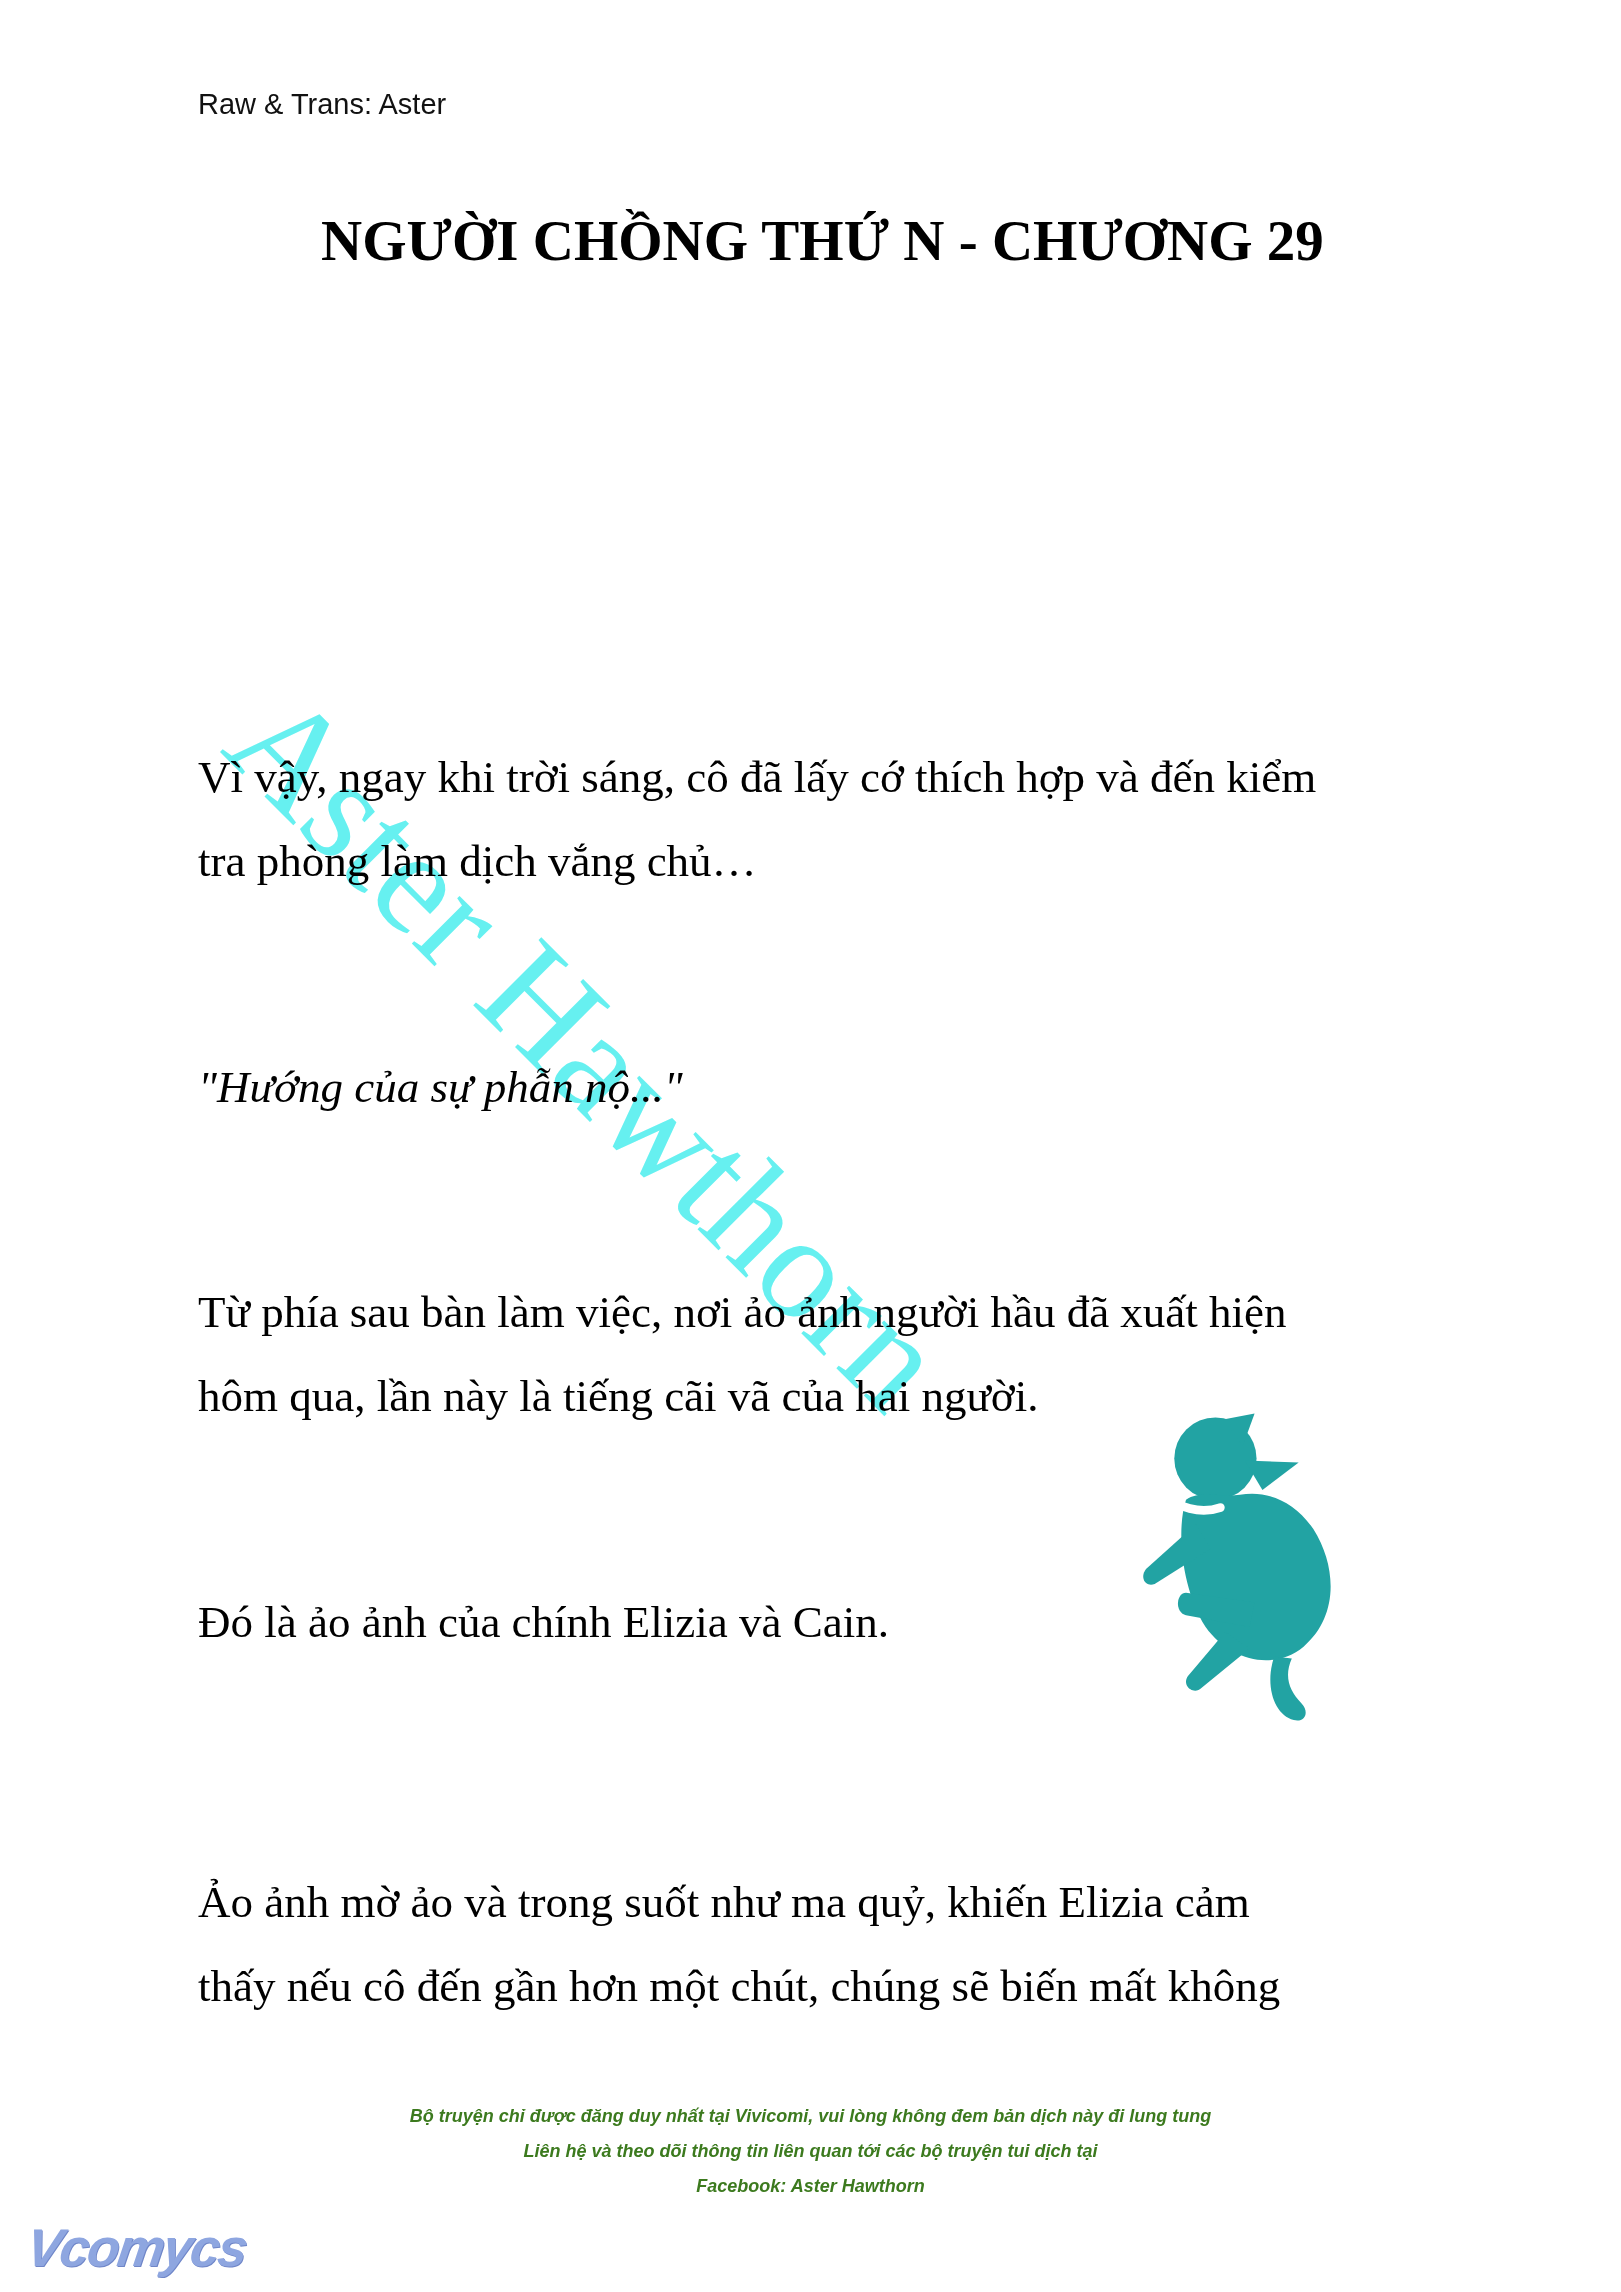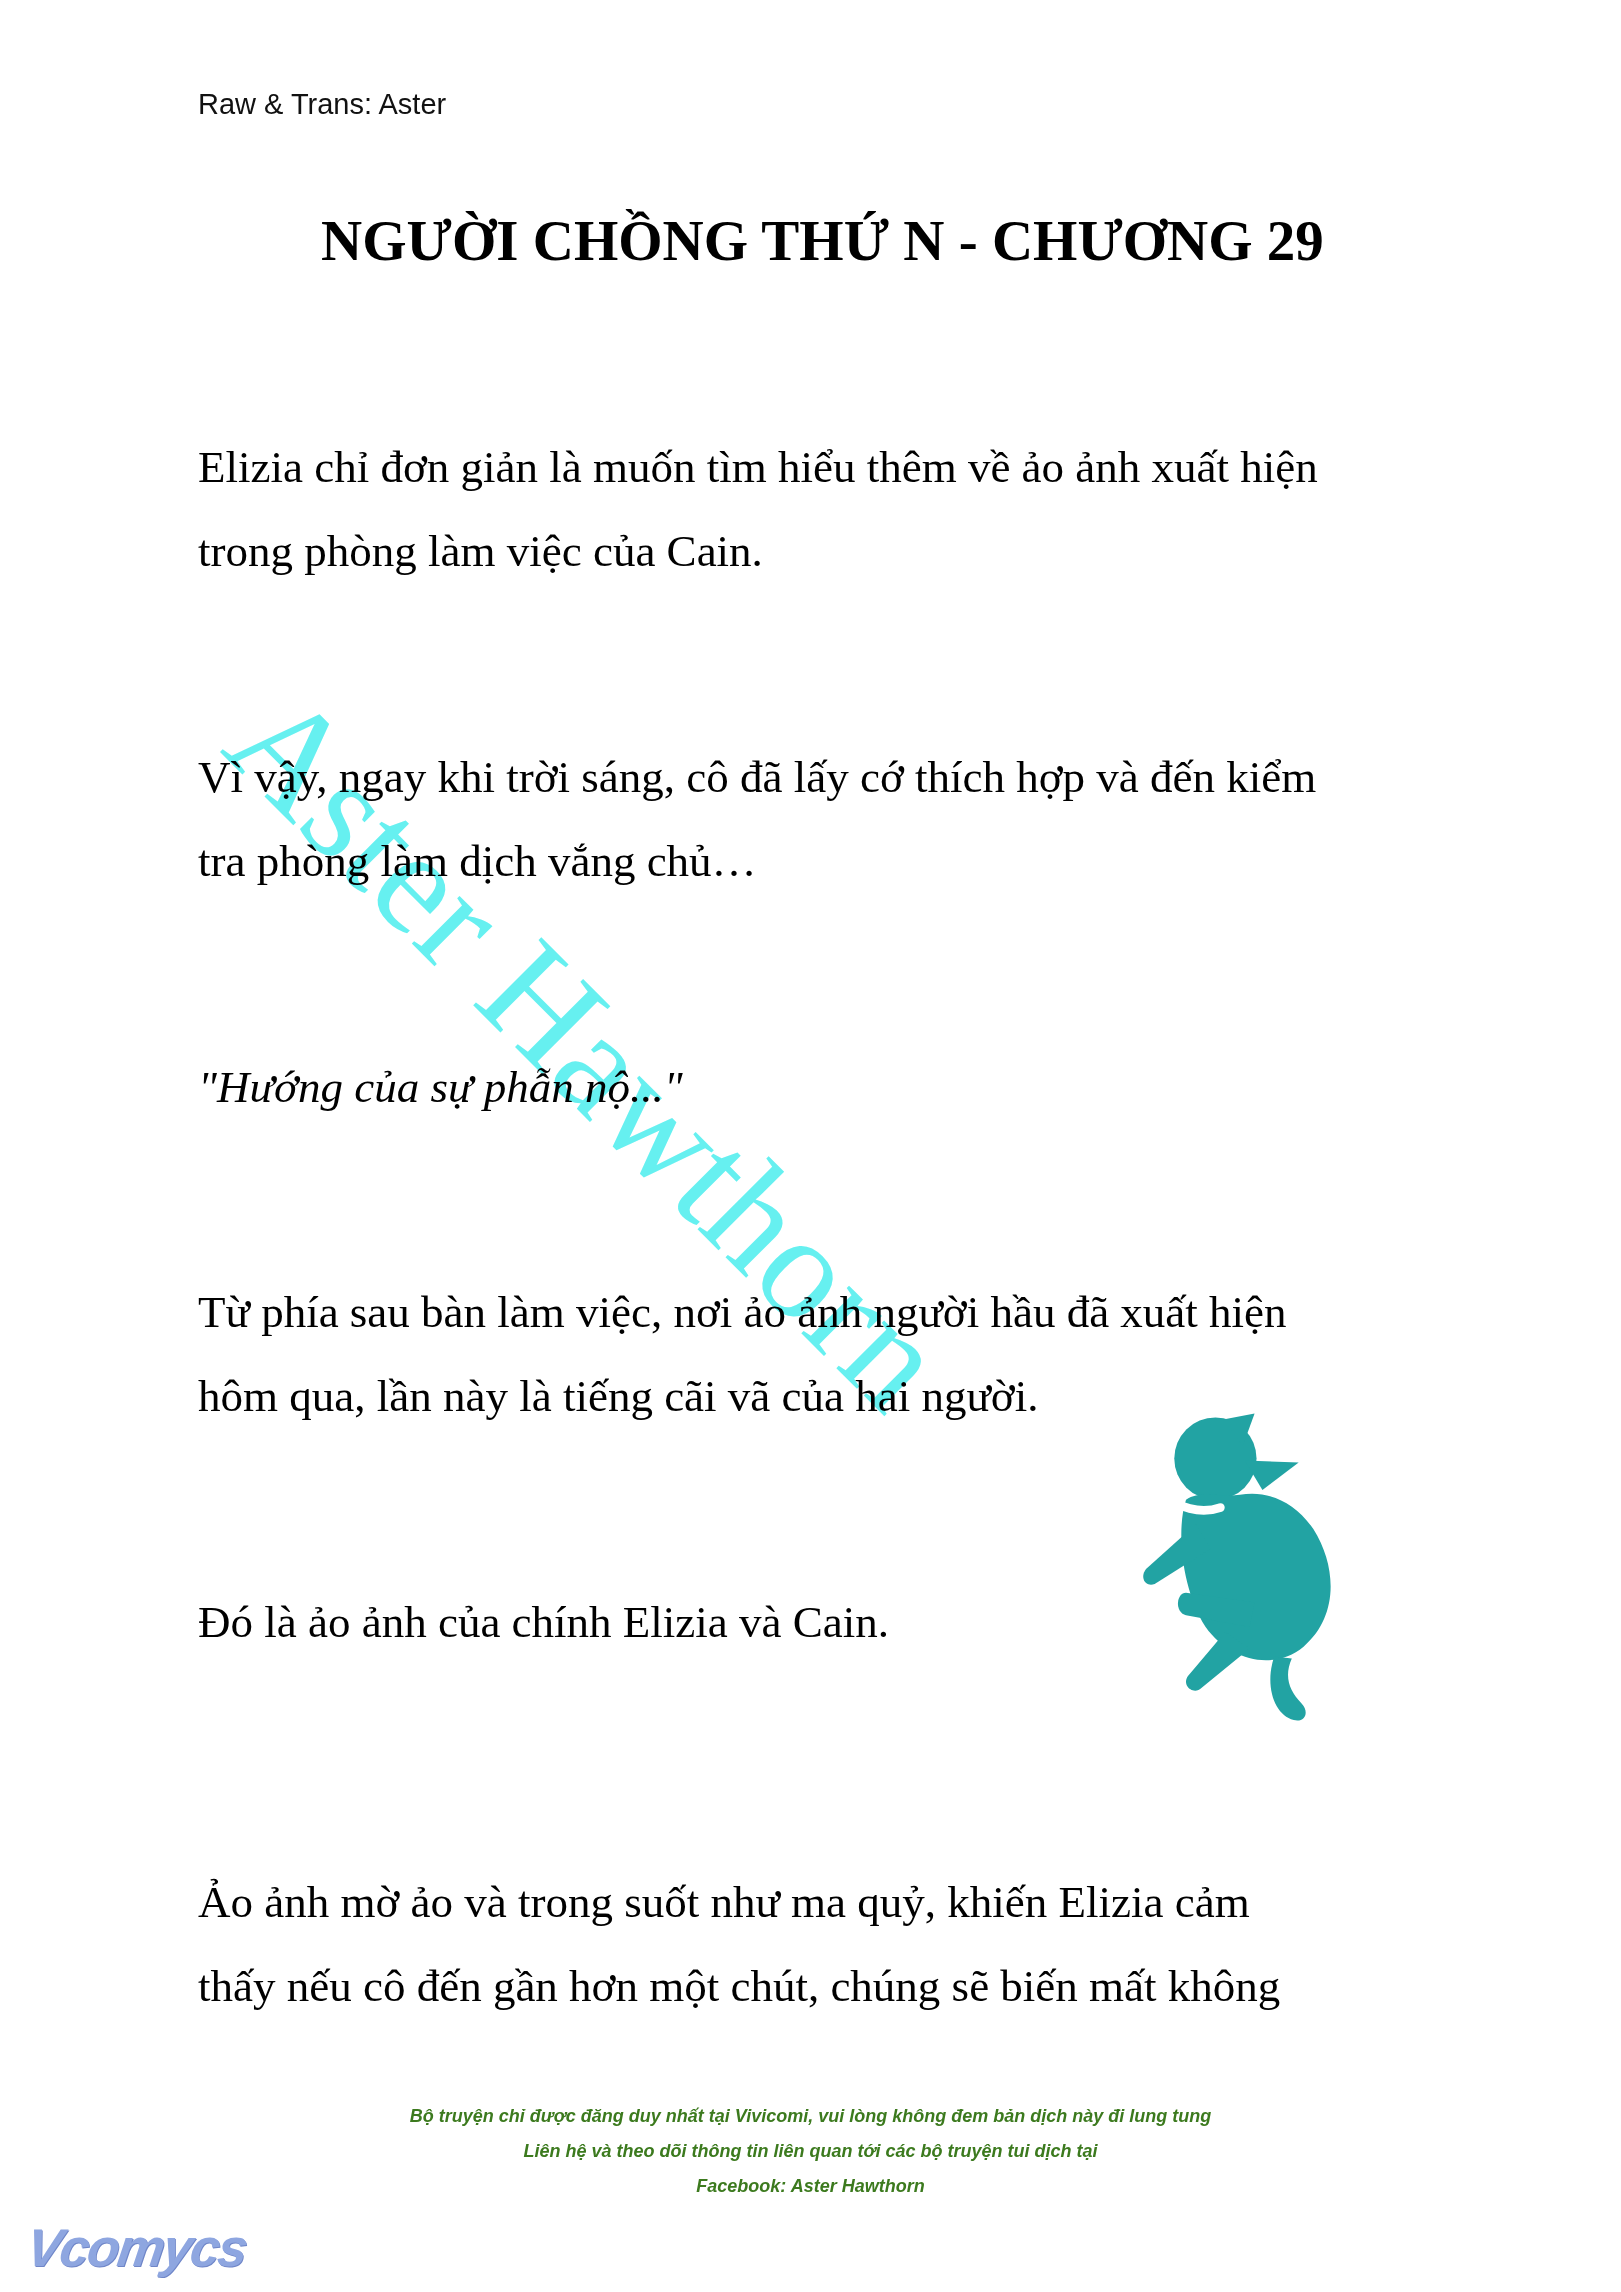--- a/index.html
+++ b/index.html
@@ -131,24 +131,20 @@
 
       <path d="M60,205 C50,205 48,225 60,228 L125,240 L130,215 Z"></path>
 
       <path d="M100,245 L62,290 C55,300 68,310 76,302 L125,262 Z"></path>
 
       <path d="M150,270 C140,300 150,330 170,335 C182,338 186,326 178,318 C165,305 160,290 168,272 Z"></path>
     </g>
     <path d="M40,105 C50,118 75,125 95,118" stroke="#ffffff" stroke-width="9" fill="none" stroke-linecap="round"></path>
   </svg>
 
-  <div class="para p1">
-    <div>Elizia chỉ đơn giản là muốn tìm hiểu thêm về ảo ảnh xuất hiện</div>
-    <div>trong phòng làm việc của Cain.</div>
-  </div>
 
   <div class="para p2">
     <div>Vì vậy, ngay khi trời sáng, cô đã lấy cớ thích hợp và đến kiểm</div>
     <div>tra phòng làm dịch vắng chủ…</div>
   </div>
 
   <div class="para italic p3">
     <div>"Hướng của sự phẫn nộ..."</div>
   </div>
 

